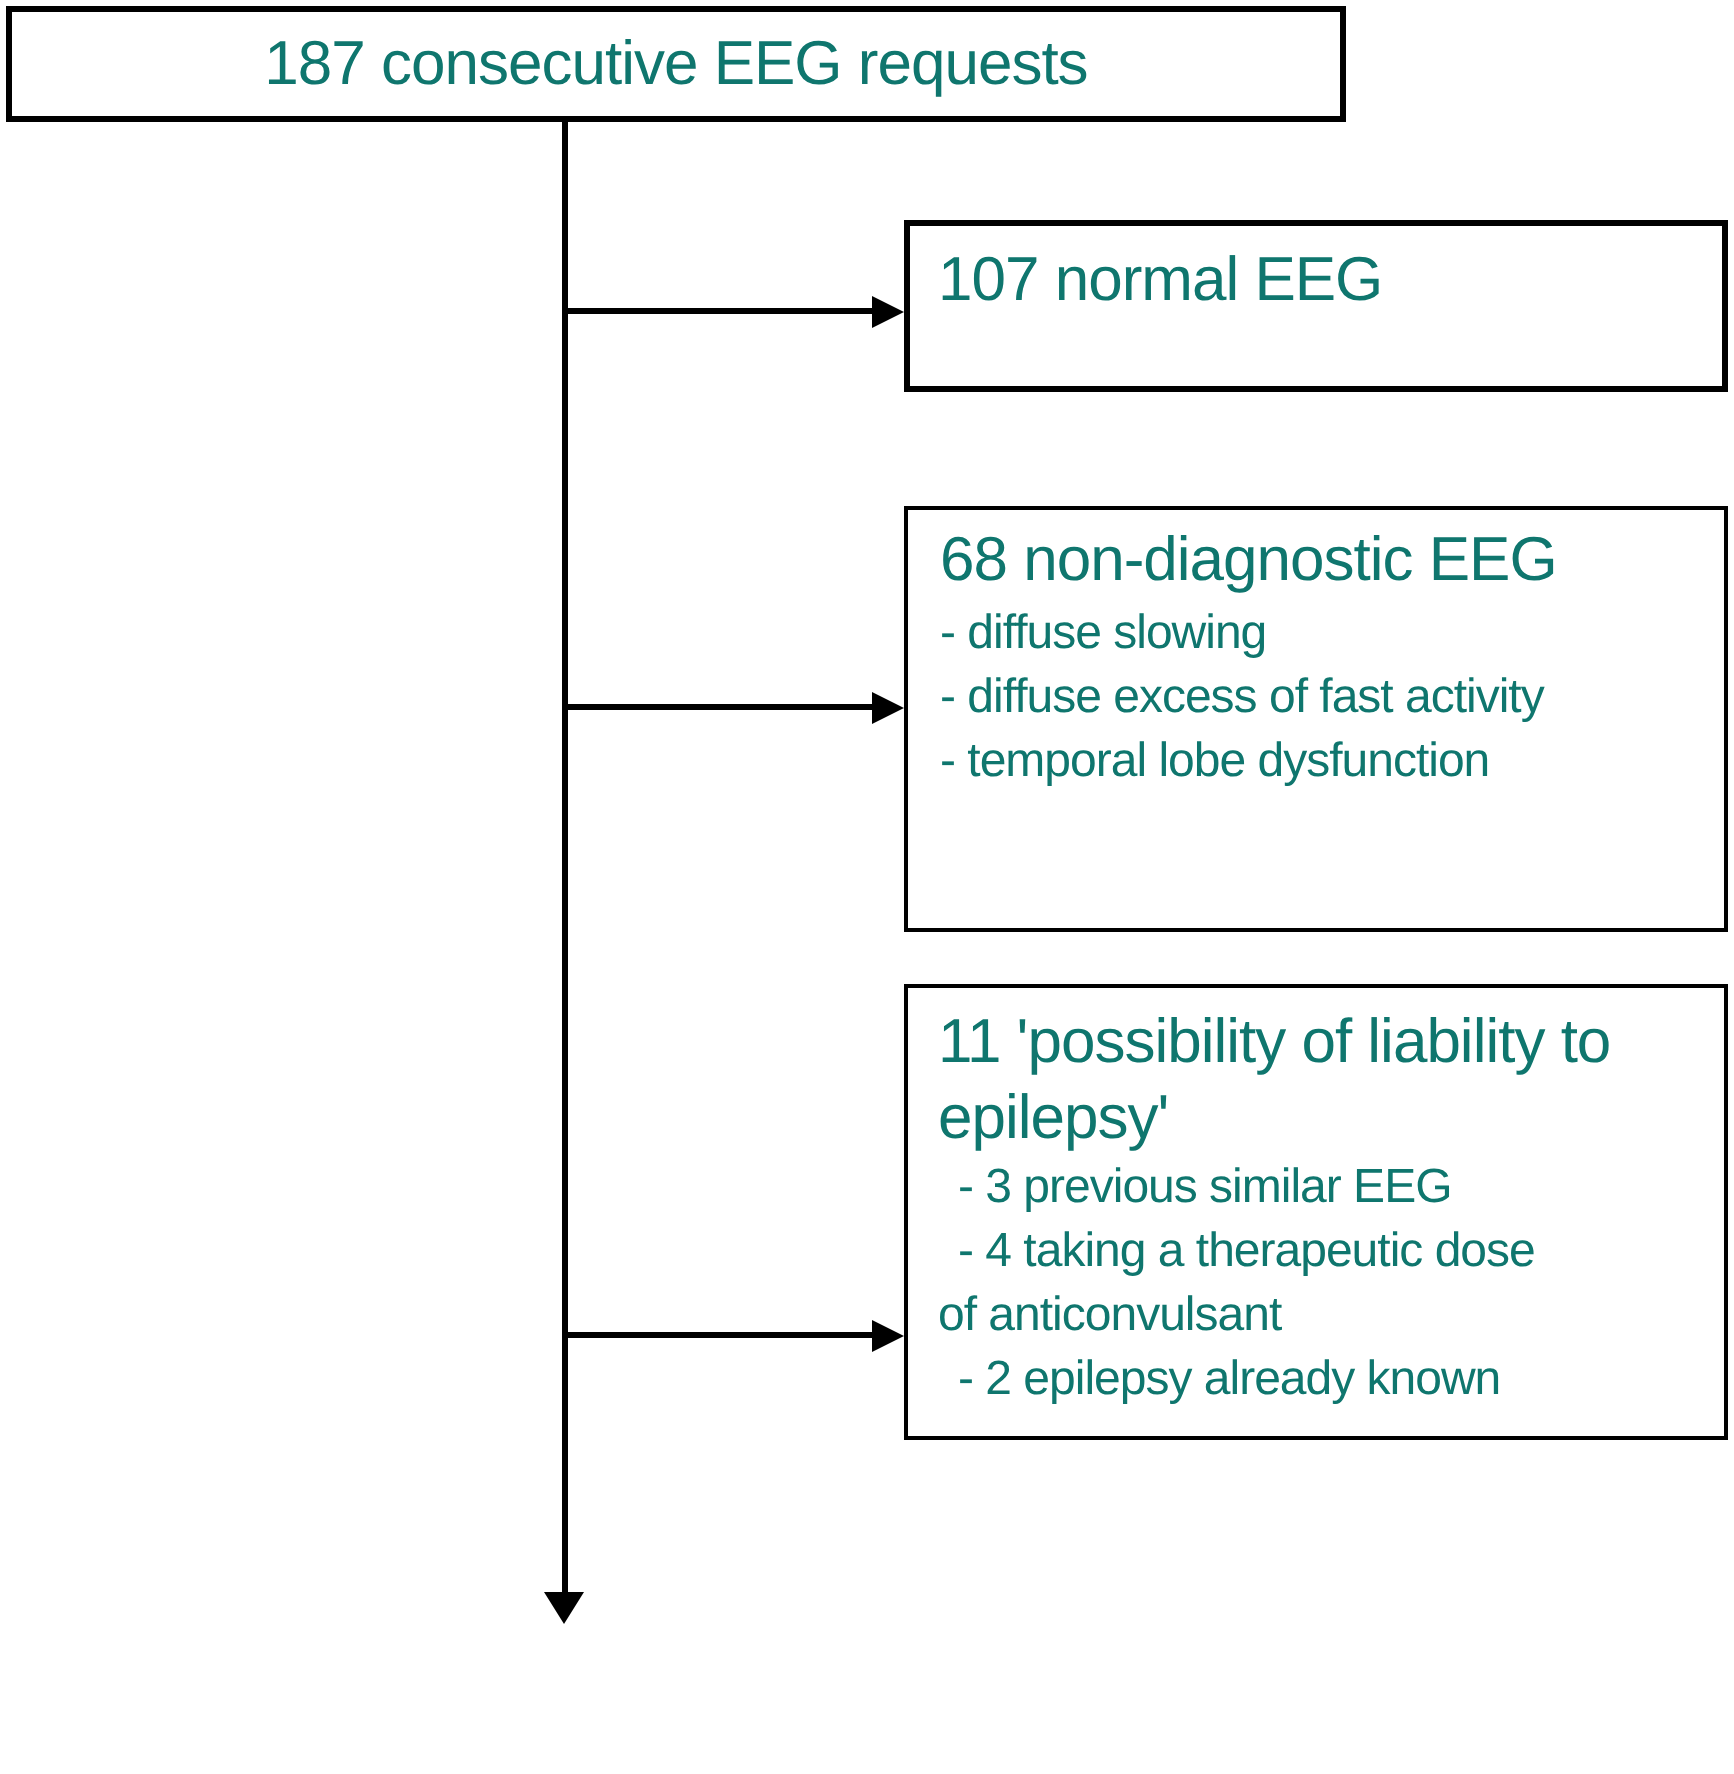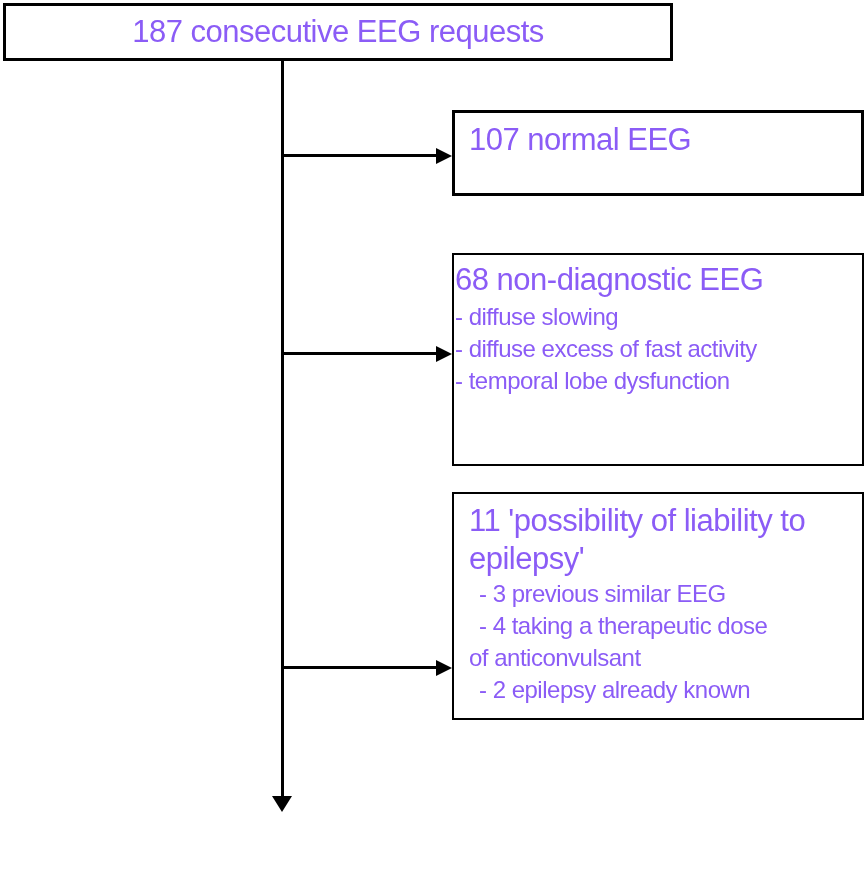--- a/index.html
+++ b/index.html
@@ -3,21 +3,21 @@
 <meta charset="utf-8">
 <style>
   * { margin: 0; padding: 0; box-sizing: border-box; }
   html, body { background: #ffffff; }
   .canvas {
     position: relative;
     width: 867px;
     height: 887px;
     background: #ffffff;
     font-family: "Liberation Sans", sans-serif;
-    color: #8b5cf6;
+    color: #0f766e;
     overflow: hidden;
   }
   .box {
     position: absolute;
     background: #ffffff;
     border: 2px solid #000000;
   }
   .box.thick { border-width: 3px; }
   .title-line {
     font-size: 31px;
@@ -39,21 +39,21 @@
     display: flex; align-items: center; justify-content: center;
   }
   
   .node-branch-1 {
     left: 452px; top: 110px; width: 412px; height: 86px;
     border-width: 3px;
     padding: 8px 0 0 14px;
   }
   .node-branch-2 {
     left: 452px; top: 253px; width: 412px; height: 213px;
-    padding: 6px 0 0 1px;
+    padding: 6px 0 0 16px;
   }
   .node-branch-2 .title-line { margin-bottom: 2px; }
   .node-branch-3 {
     left: 452px; top: 492px; width: 412px; height: 228px;
     padding: 8px 0 0 15px;
   }
   
   .node-outcome {
     left: 40px; top: 812px; width: 442px; height: 70px;
     border-width: 3px;

